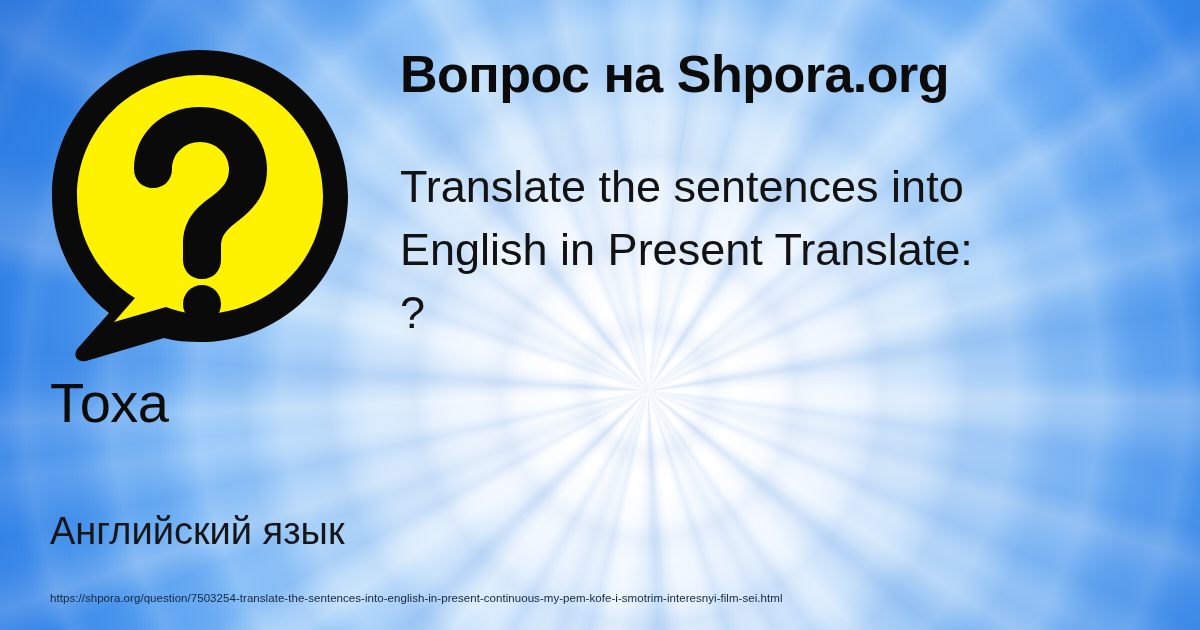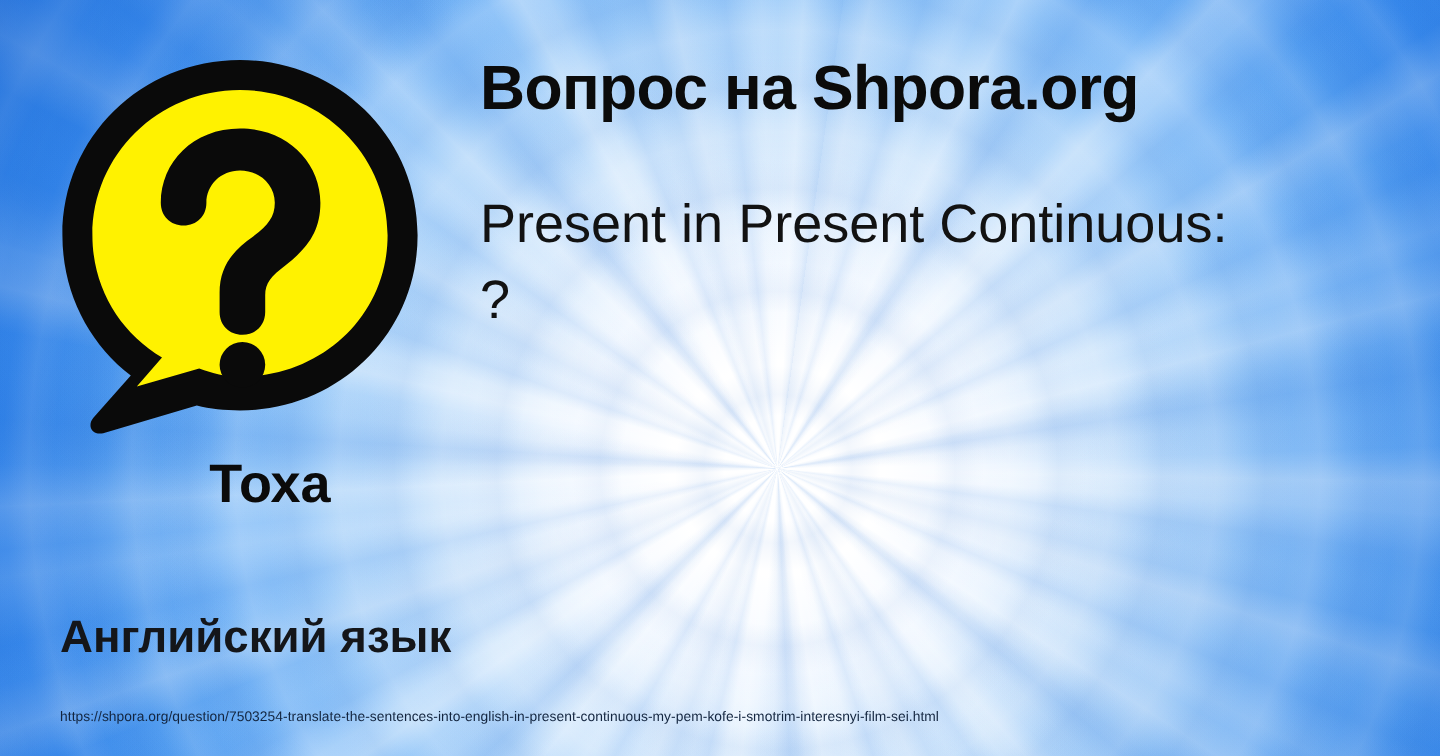--- a/index.html
+++ b/index.html
@@ -129,35 +129,34 @@
     font-weight: normal;
   }
   #question-body .qline { display: block; white-space: nowrap; }
 
   
   #author-name {
     position: absolute;
     left: 50px;
     top: 376px;
     width: 350px;
-    font-size: 45px;
+    font-size: 56px;
     line-height: 54px;
-    font-weight: bold;
+    font-weight: normal;
     color: #0b0b0b;
-    text-align: center;
   }
 
   #subject-label {
     position: absolute;
     left: 50px;
     top: 508px;
     width: 420px;
     font-size: 38px;
     line-height: 46px;
-    font-weight: bold;
+    font-weight: normal;
     color: #14161a;
   }
 
   
   #source-url {
     position: absolute;
     left: 50px;
     top: 591px;
     font-size: 11.5px;
     line-height: 14px;
@@ -216,21 +215,22 @@
                C 208 159, 219 145, 219 121
                C 219 87, 191 59, 152 59 Z" fill="#0a0a0a"></path>
 
       <circle cx="154" cy="256" r="19" fill="#0a0a0a"></circle>
     </svg>
   </div>
 
   <div id="headline">Вопрос на Shpora.org</div>
 
   <div id="question-body">
-    <span class="qline">Present in Present Continuous:</span>
+    <span class="qline">Translate the sentences into</span>
+    <span class="qline">English in Present Translate:</span>
     <span class="qline">?</span>
   </div>
 
   <div id="author-name">
     <span>Тоха</span><br>
   </div>
 
   <div id="subject-label">Английский язык</div>
 
   <div id="source-url">https://shpora.org/question/7503254-translate-the-sentences-into-english-in-present-continuous-my-pem-kofe-i-smotrim-interesnyi-film-sei.html</div>

